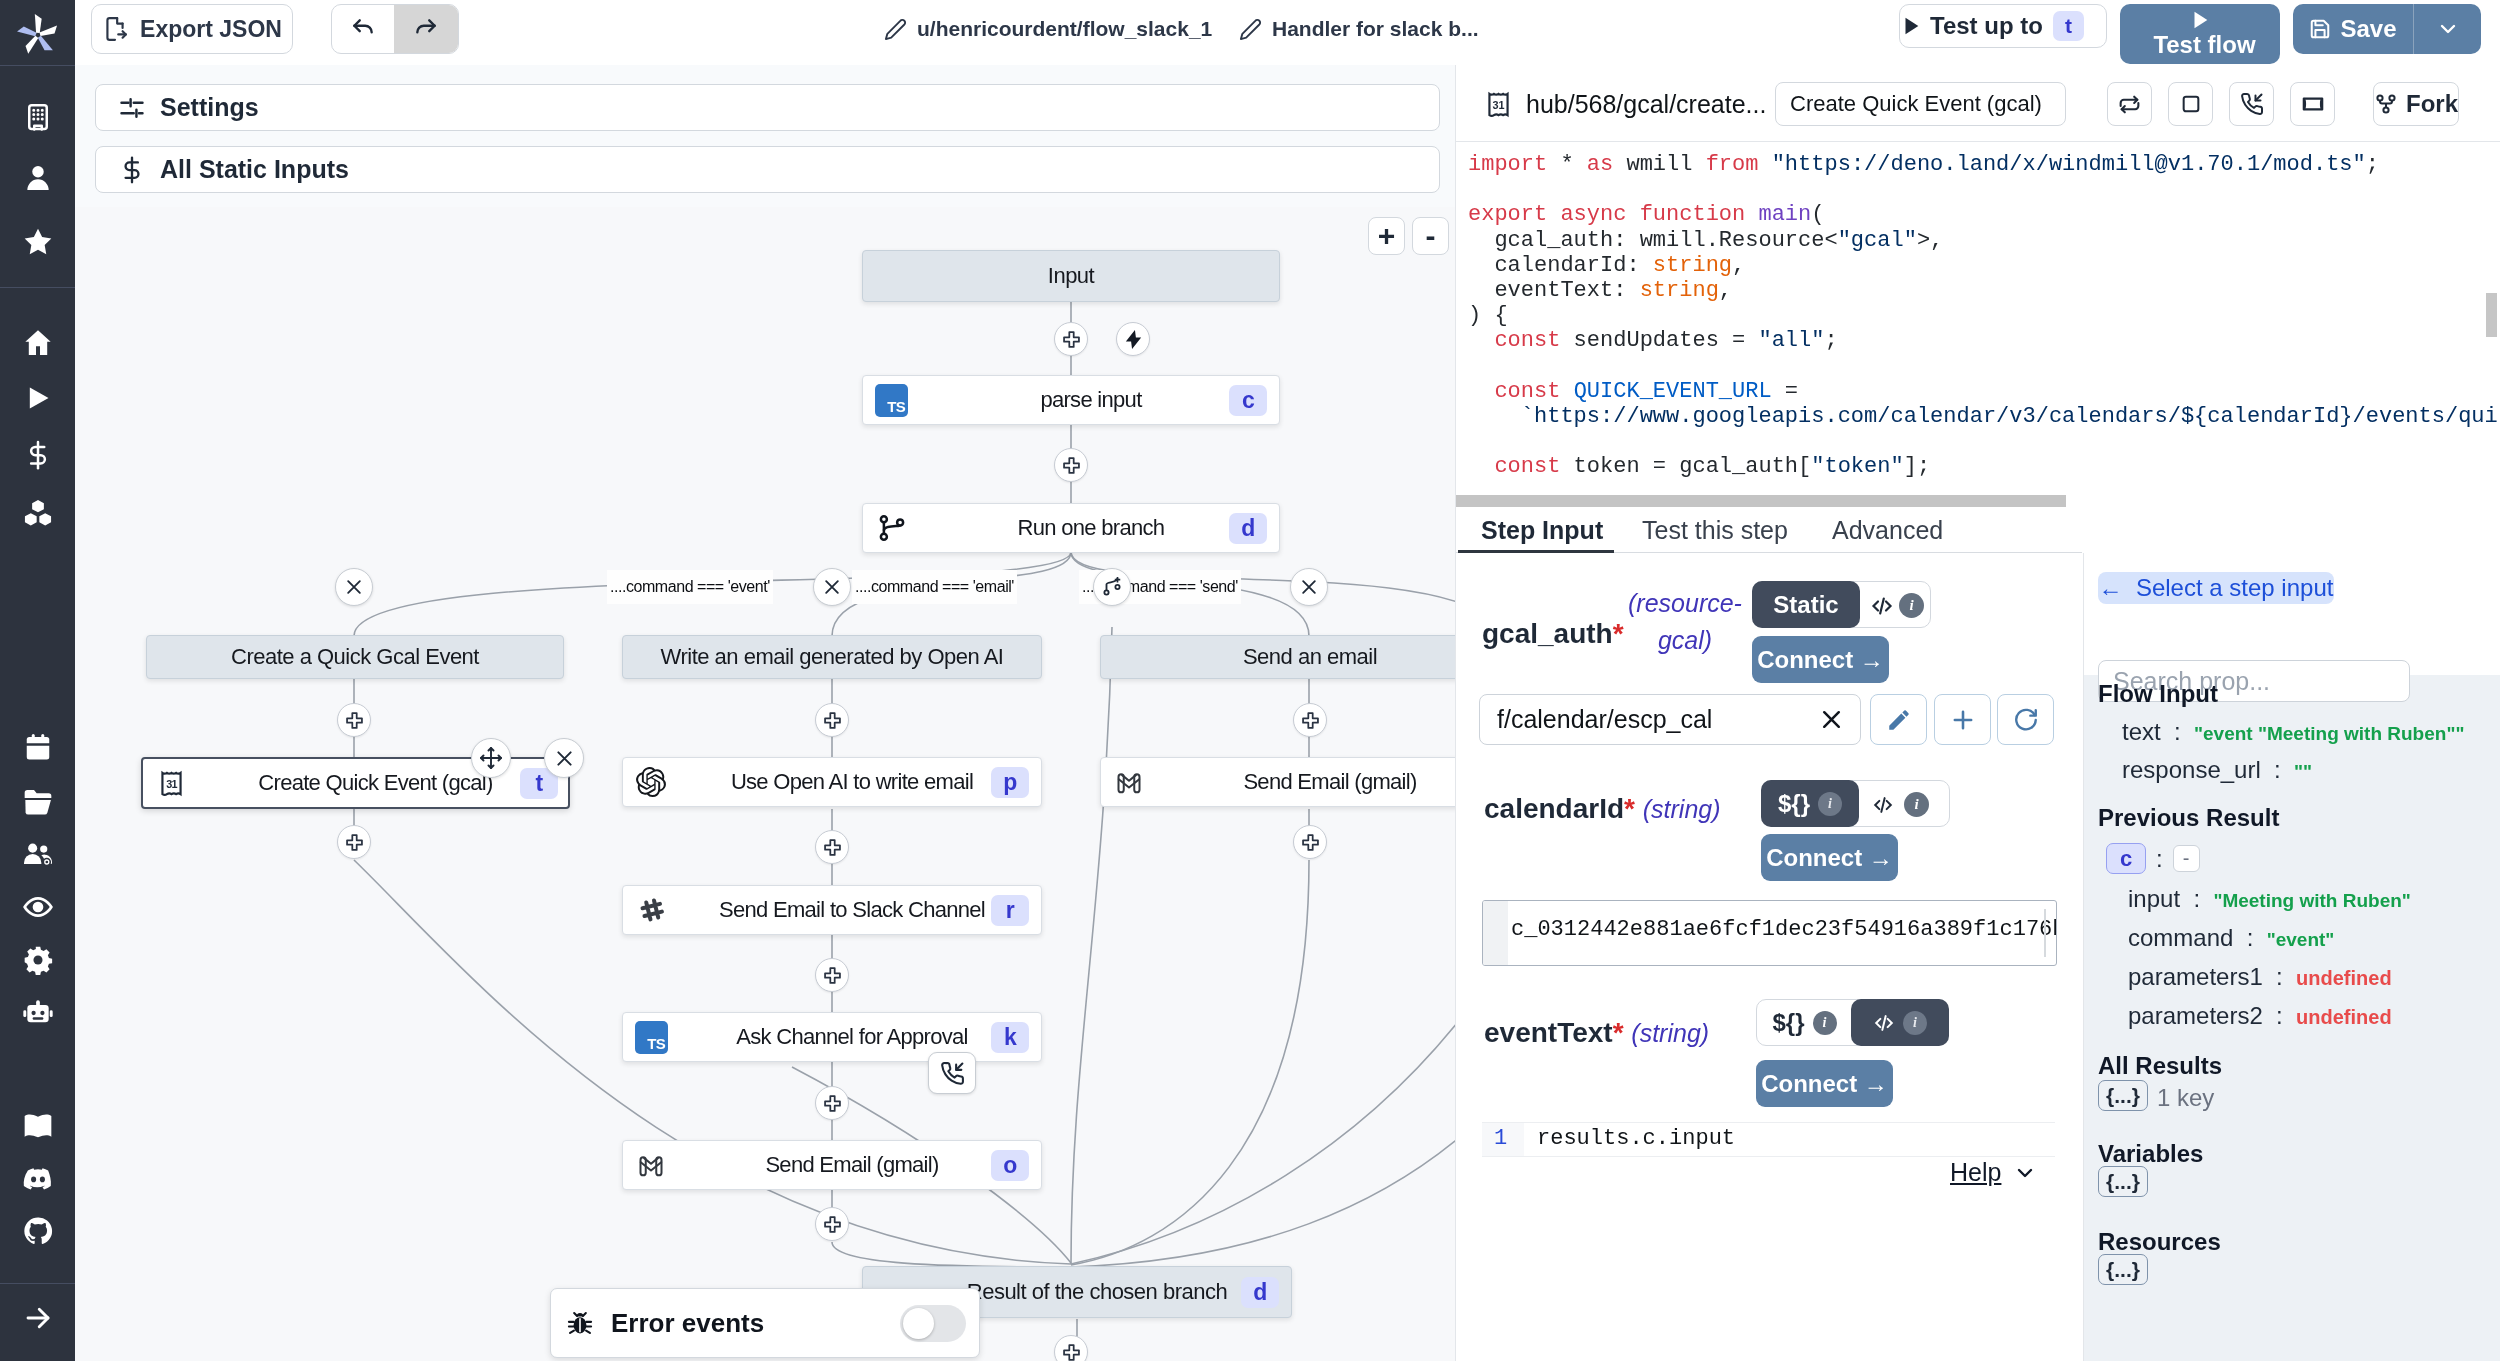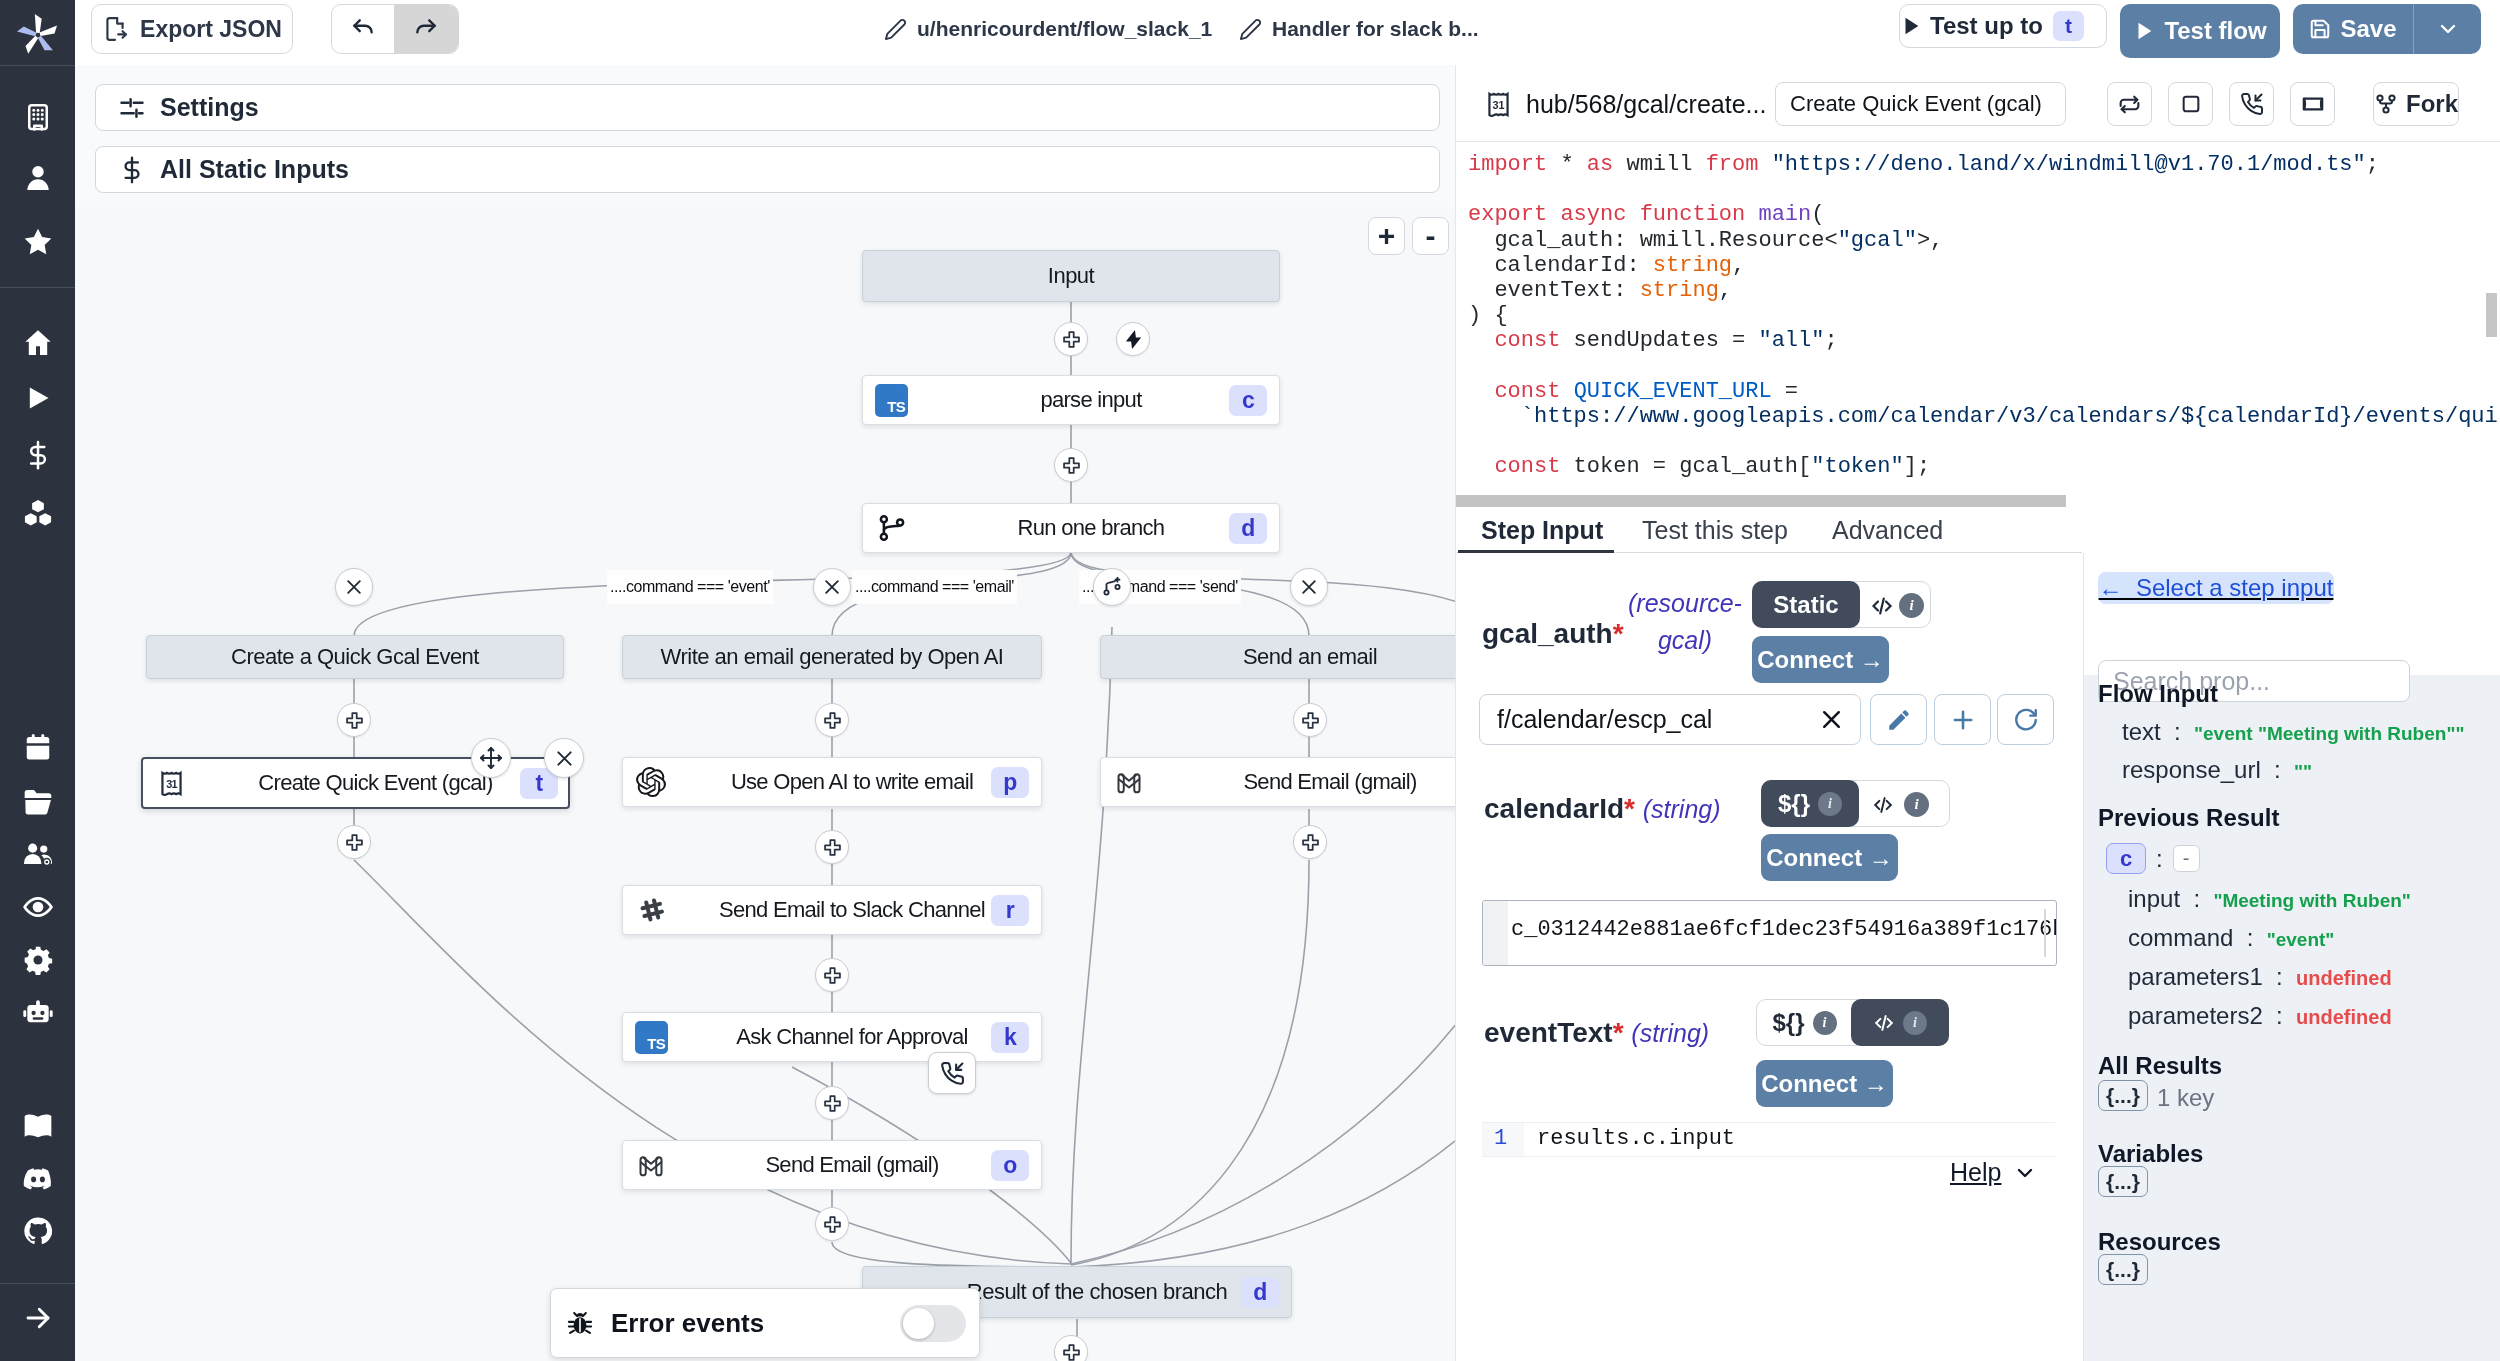--- a/index.html
+++ b/index.html
@@ -69,21 +69,21 @@
   </div>
 
   <div class="abs flex" style="left:1899px;top:4px;width:208px;height:44px;border:1px solid #d3d8de;border-radius:10px;background:#fff;justify-content:flex-start;box-sizing:border-box;">
     <svg width="22" height="22" viewBox="0 0 24 24" fill="#1f2937">
         <path d="M6 3l14 9-14 9z"></path>
       </svg>
     <span style="font-size:24px;font-weight:bold;color:#1f2937;margin:0 10px 0 8px;">Test up to</span>
     <span style="background:#dbe0fd;color:#3538cd;font-weight:bold;font-size:21px;border-radius:7px;padding:3px 12px;">t</span>
   </div>
 
-  <div class="abs flex" style="left:2120px;top:4px;width:160px;height:54px;border-radius:10px;background:#5b7fa5;justify-content:center;">
+  <div class="abs flex" style="left:2120px;top:4px;width:160px;height:60px;border-radius:10px;background:#5b7fa5;justify-content:center;flex-direction:column;">
     <svg width="22" height="22" viewBox="0 0 24 24" fill="#fff">
         <path d="M6 3l14 9-14 9z"></path>
       </svg>
     <span style="font-size:24px;font-weight:bold;color:#fff;margin-left:9px;">Test flow</span>
   </div>
 
   <div class="abs" style="left:2293px;top:4px;width:188px;height:50px;border-radius:10px;background:#5b7fa5;display:flex;">
     <div class="flex" style="width:120px;justify-content:center;border-right:1px solid #8ba3bd;">
       <svg width="22" height="22" viewBox="0 0 24 24" fill="none" stroke="#fff" stroke-width="2.2" stroke-linecap="round" stroke-linejoin="round">
           <path d="M19 21H5a2 2 0 0 1-2-2V5a2 2 0 0 1 2-2h11l5 5v11a2 2 0 0 1-2 2z"></path>
@@ -661,21 +661,21 @@
   </div>
   <div class="abs flex" style="left:1950px;top:1158px;">
     <span style="font-size:25px;color:#101827;text-decoration:underline;">Help </span>
     <svg style="margin-left:12px;" width="24" height="24" viewBox="0 0 24 24" fill="none" stroke="#101827" stroke-width="2.4" stroke-linecap="round" stroke-linejoin="round">
         <path d="m6 9 6 6 6-6"></path>
       </svg>
   </div>
 
   <div class="abs" style="left:2083px;top:553px;width:417px;height:808px;background:#fff;border-left:1px solid #e3e6ea;box-sizing:border-box;"></div>
   <div class="abs" style="left:2084px;top:675px;width:416px;height:686px;background:#edf1f5;"></div>
-  <div class="abs flex" style="left:2098px;top:572px;width:236px;height:32px;background:#d6e3fc;border-radius:8px;justify-content:center;text-decoration:underline;">
+  <div class="abs flex" style="left:2098px;top:572px;width:236px;height:32px;background:#d6e3fc;border-radius:8px;justify-content:center;">
     <span style="font-size:24px;color:#1d4fd8;">←&nbsp; Select a step input</span>
   </div>
   <div class="abs flex" style="left:2098px;top:660px;width:312px;height:42px;background:#fff;border:1px solid #cdd3da;border-radius:8px;box-sizing:border-box;">
     <span style="font-size:25px;color:#9aa3af;margin-left:14px;">Search prop...</span>
   </div>
 
   <div class="pickhead" style="top:680px;">Flow Input</div>
   <div class="pickkey" style="left:2122px;top:718px;">text&nbsp; : &nbsp;<span class="gval">"event "Meeting with Ruben""</span></div>
   <div class="pickkey" style="left:2122px;top:756px;">response_url&nbsp; : &nbsp;<span class="gval">""</span></div>
 

